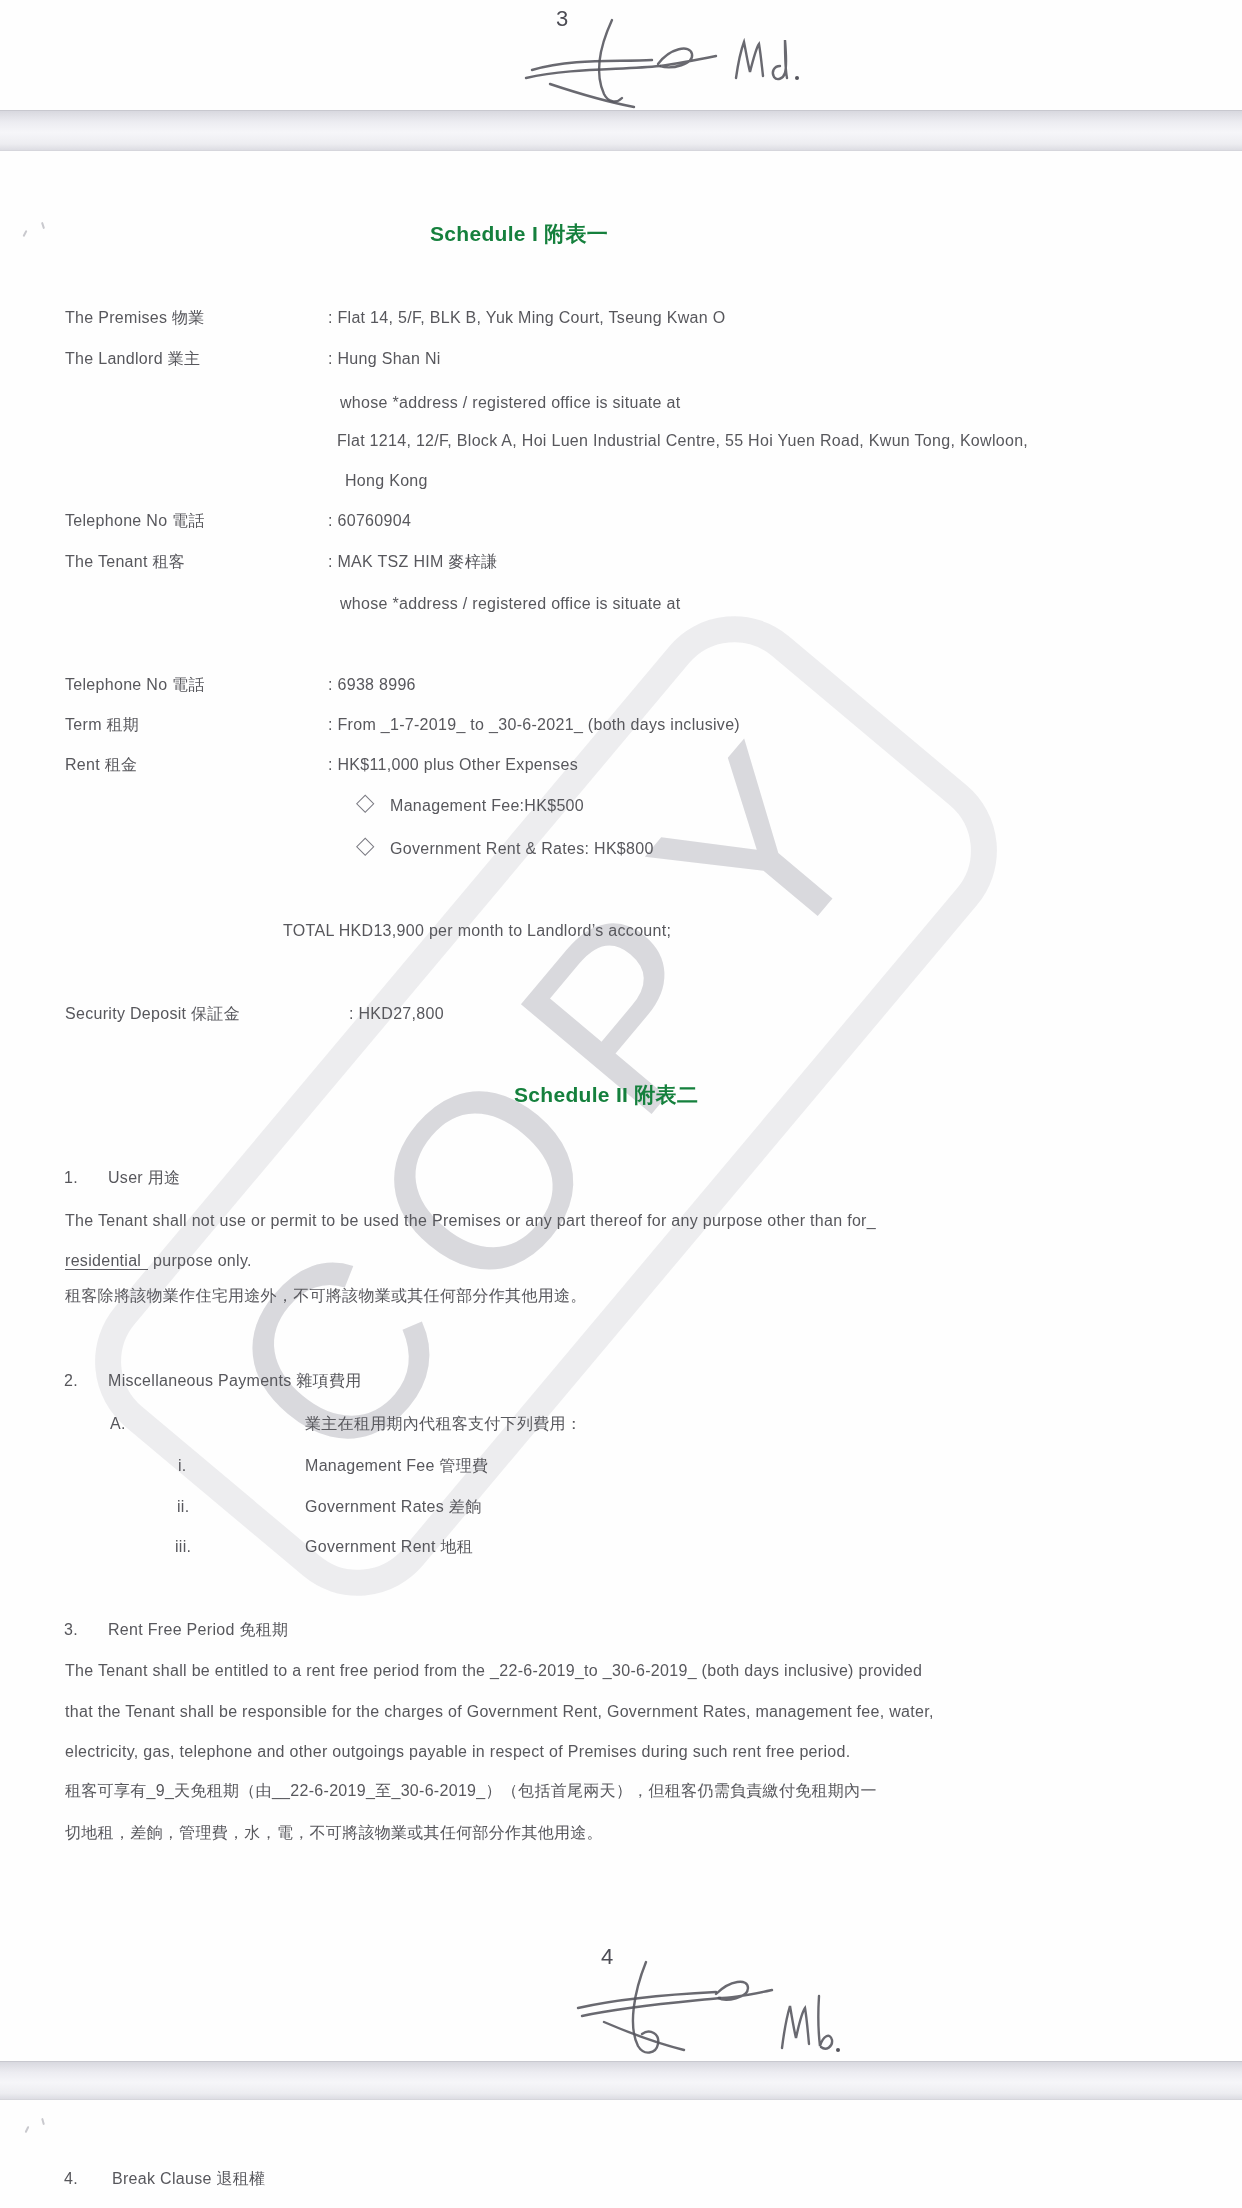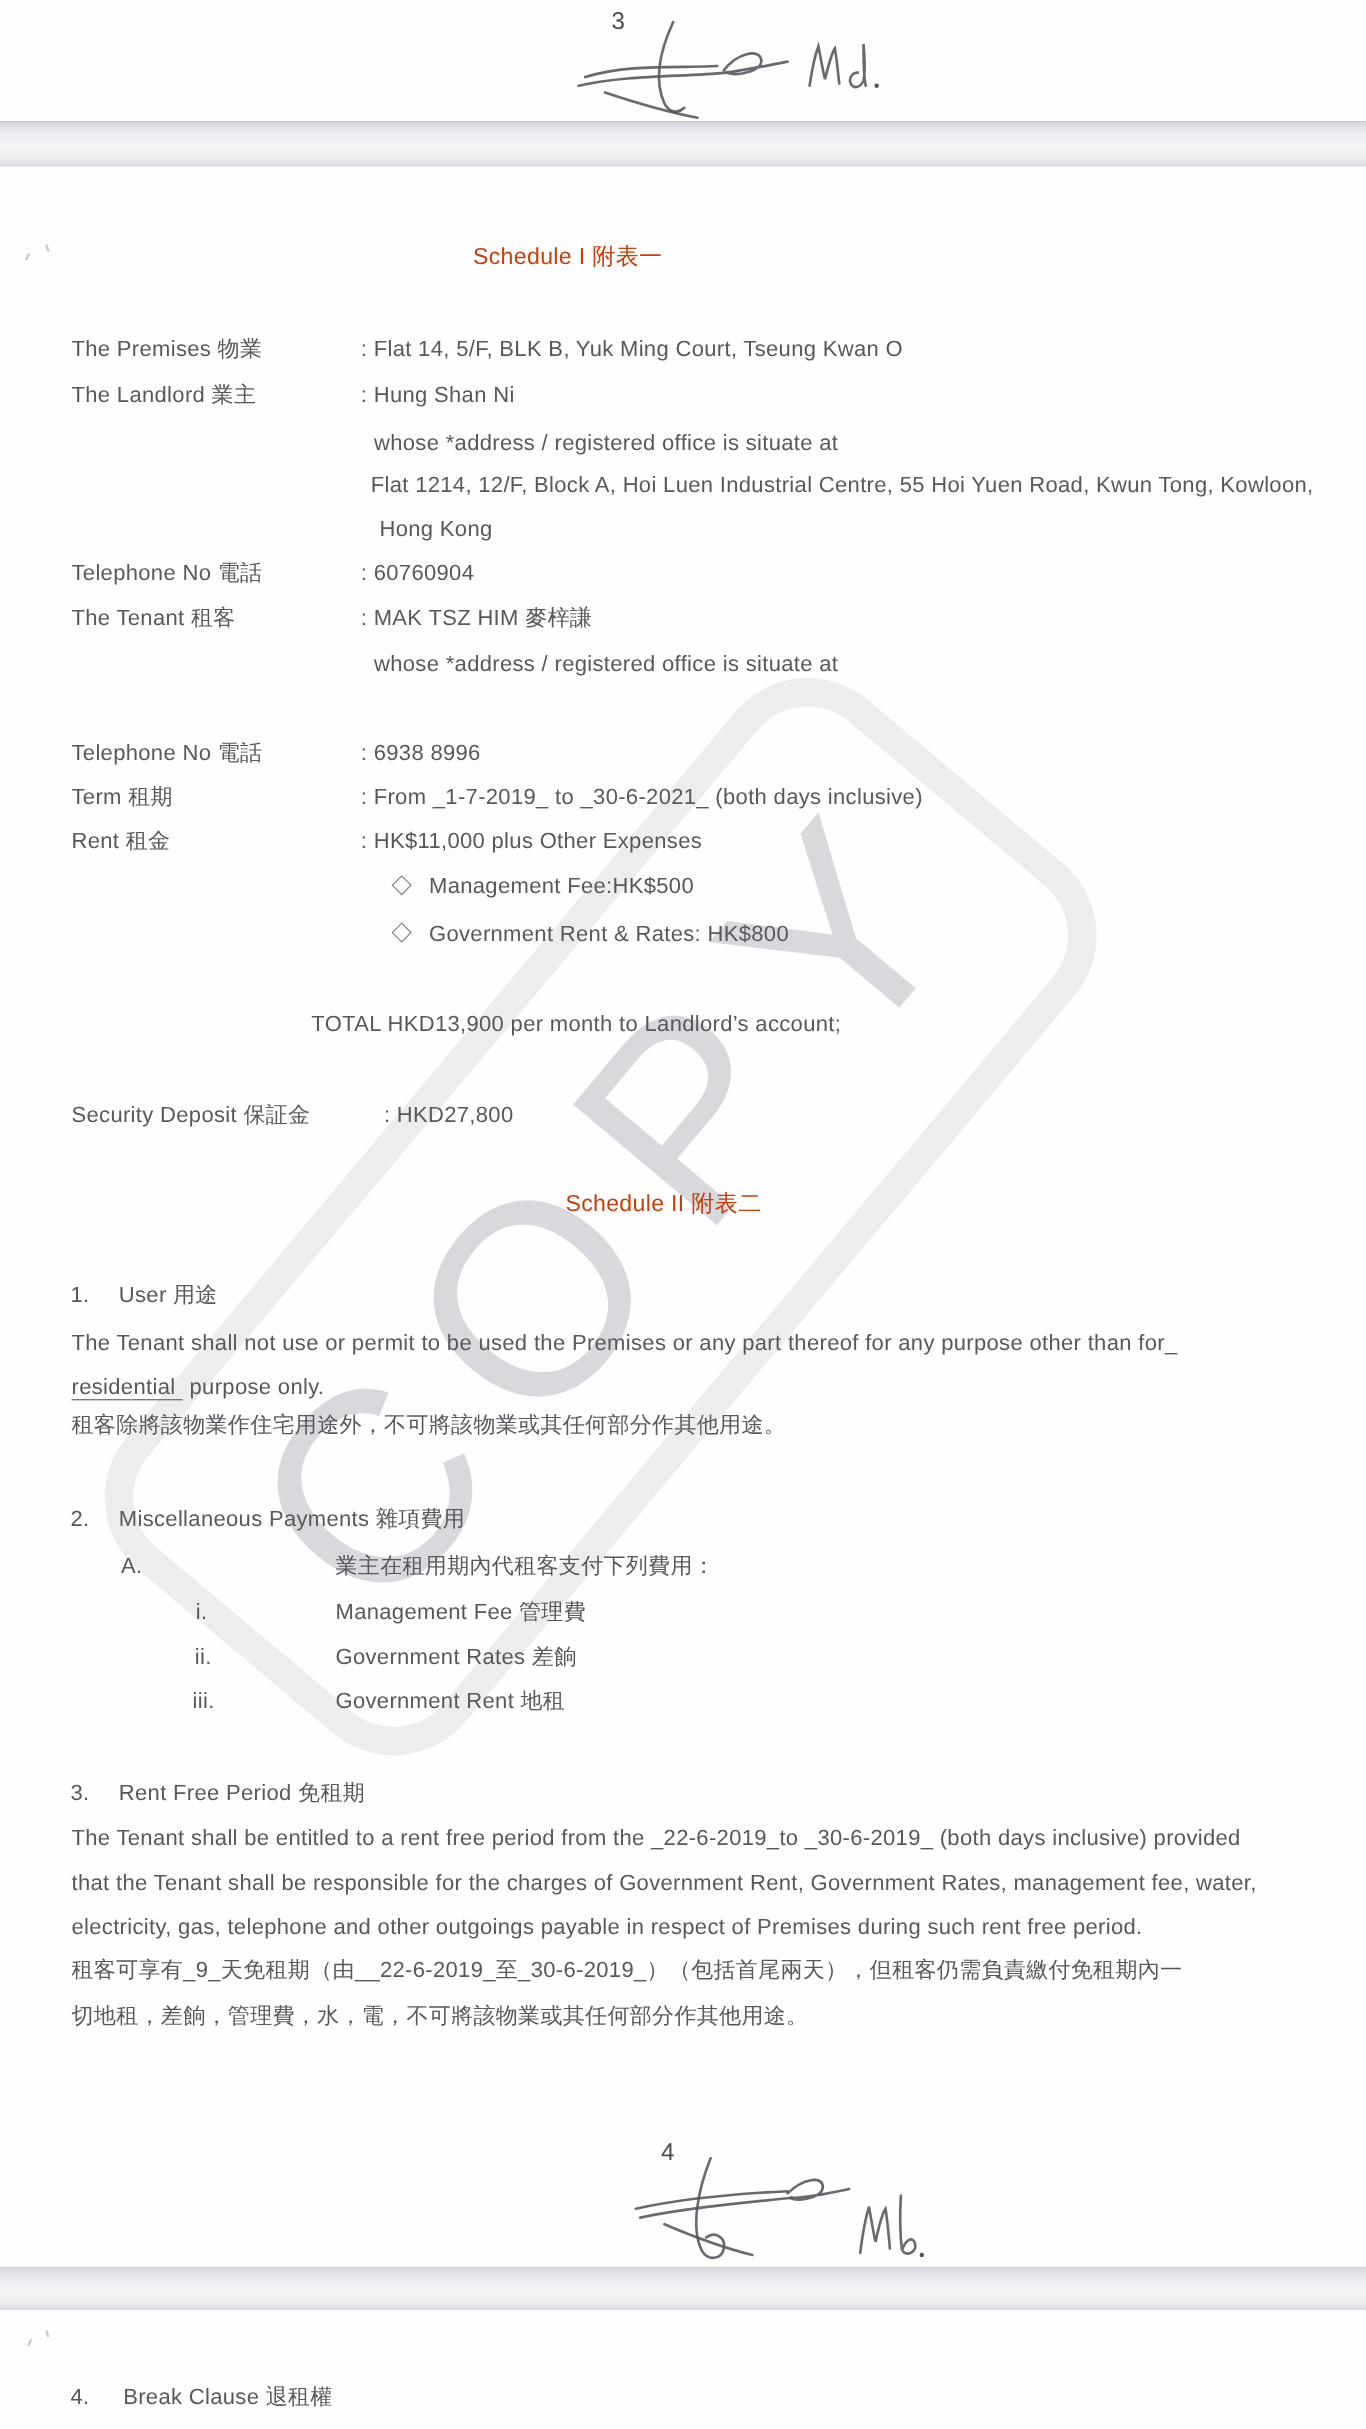--- a/index.html
+++ b/index.html
@@ -2,22 +2,22 @@
 <html><head>
 <meta charset="utf-8">
 <style>
   html,body{margin:0;padding:0;}
   body{
     width:1242px;height:2208px;background:#ffffff;
     font-family:"Liberation Sans","DejaVu Sans",sans-serif;
     color:#56565c;overflow:hidden;
   }
   #doc{position:relative;width:1242px;height:2208px;background:#fefefe;}
-  .t{position:absolute;font-size:20px;letter-spacing:.3px;line-height:26px;white-space:nowrap;color:#57575c;z-index:2;}
-  .heading{font-weight:normal;font-size:21px;color:#c2410c;}
+  .t{position:absolute;font-size:16px;letter-spacing:.3px;line-height:26px;white-space:nowrap;color:#57575c;z-index:2;}
+  .heading{font-weight:bold;font-size:21px;color:#15803d;}
   .clause-num{color:#55555a;}
   .band{position:absolute;left:0;width:1242px;z-index:3;
     background:linear-gradient(180deg,#d8d8df 0%,#ececf1 28%,#f6f6f9 55%,#ededf1 84%,#dddde3 100%);
     border-top:1px solid #c8c8cf;border-bottom:1px solid #d6d6dc;}
   .diamond{display:inline-block;width:11px;height:11px;border:1.6px solid #7b7b83;
     transform:rotate(45deg) translateY(-1px);margin-right:19px;background:transparent;}
   .underlined{border-bottom:1.6px solid #5a5a60;padding-right:7px;}
   #watermark{
     position:absolute;left:30px;top:905px;width:980px;height:350px;
     border:26px solid rgba(144,144,154,0.15);border-radius:85px;

